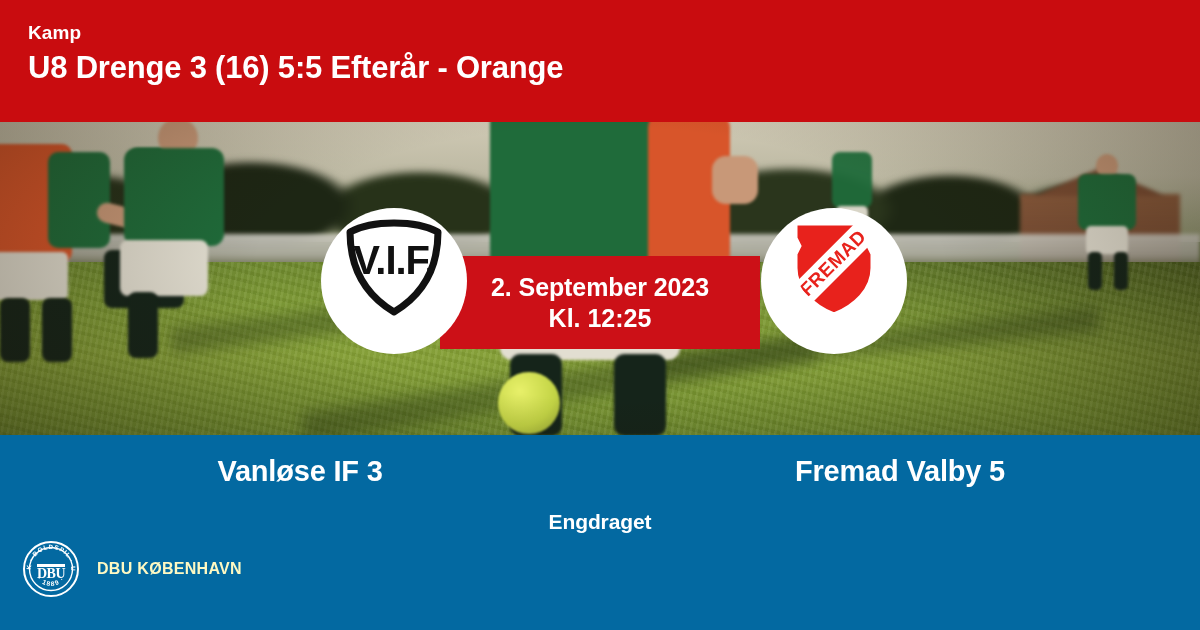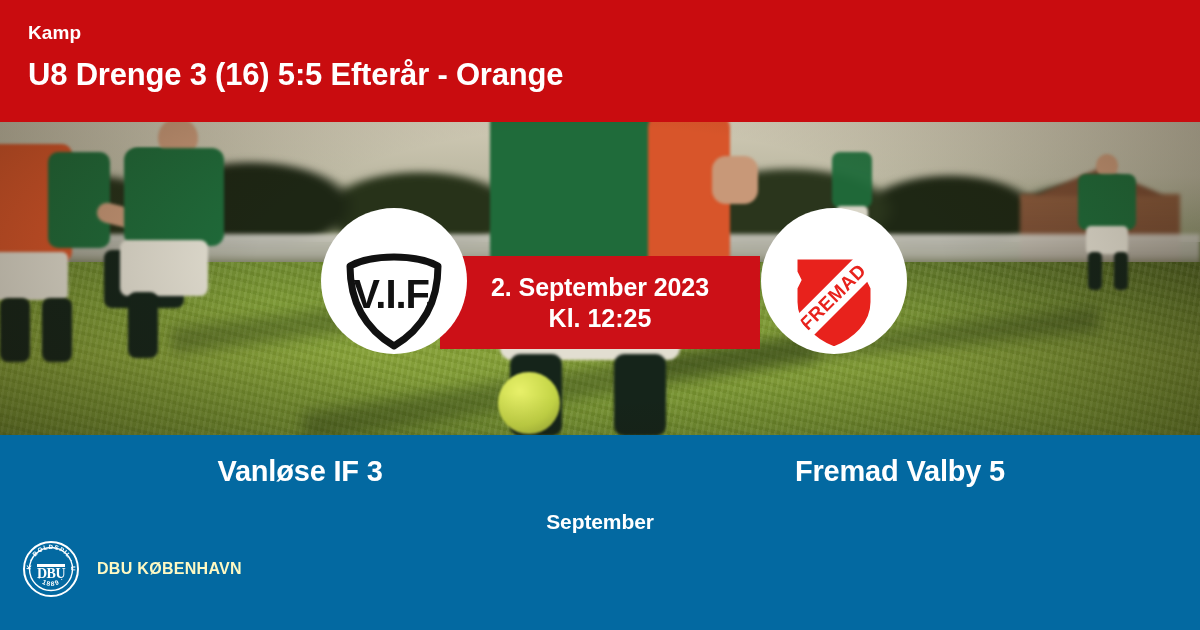--- a/index.html
+++ b/index.html
@@ -36,21 +36,21 @@
     font-weight: bold;
     line-height: 22px;
     letter-spacing: 0.1px;
   }
   .header-title {
     color: #ffffff;
     font-size: 31px;
     font-weight: bold;
     line-height: 38px;
     letter-spacing: -0.2px;
-    margin-top: 12px;
+    margin-top: 5px;
     white-space: nowrap;
   }
 
   
   .photo {
     position: absolute;
     left: 0;
     top: 122px;
     width: 1200px;
     height: 313px;
@@ -174,21 +174,21 @@
   }
 
   
   .badge-circle {
     position: absolute;
     width: 146px;
     height: 146px;
     border-radius: 50%;
     background: #ffffff;
     display: flex;
-    align-items: flex-end;
+    align-items: flex-start;
     justify-content: center;
   }
   .badge-home { left: 321px; top: 208px; }
   .badge-away { left: 761px; top: 208px; }
 
   
   .footer {
     position: absolute;
     left: 0;
     top: 435px;
@@ -326,21 +326,21 @@
       </g>
     </svg>
 
   </div>
 
   <div class="footer">
     <div class="team-names">
       <div class="team-name team-home">Vanløse IF 3</div>
       <div class="team-name team-away">Fremad Valby 5</div>
     </div>
-    <div class="venue">September</div>
+    <div class="venue">Engdraget</div>
   </div>
 
   <div class="org">
     <svg width="58" height="58" viewBox="0 0 58 58">
       <defs>
         <path id="arcTop" d="M 9 29 A 20 20 0 0 1 49 29"></path>
         <path id="arcBottom" d="M 12 29 A 17 17 0 0 0 46 29"></path>
       </defs>
       <circle cx="29" cy="29" r="27" fill="none" stroke="#ffffff" stroke-width="2"></circle>
       <circle cx="29" cy="29" r="21.5" fill="none" stroke="#ffffff" stroke-width="1.4"></circle>

